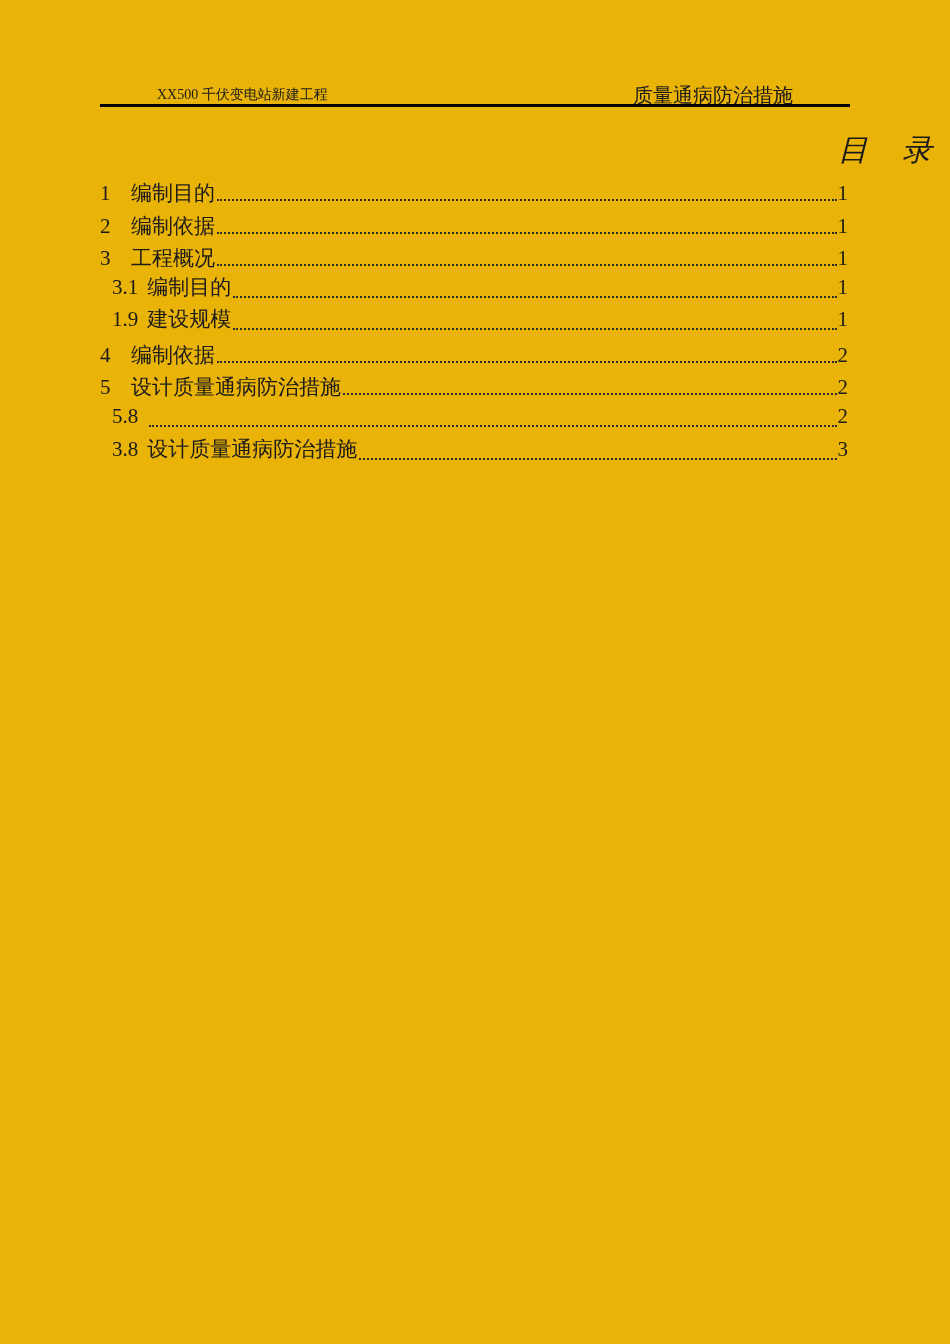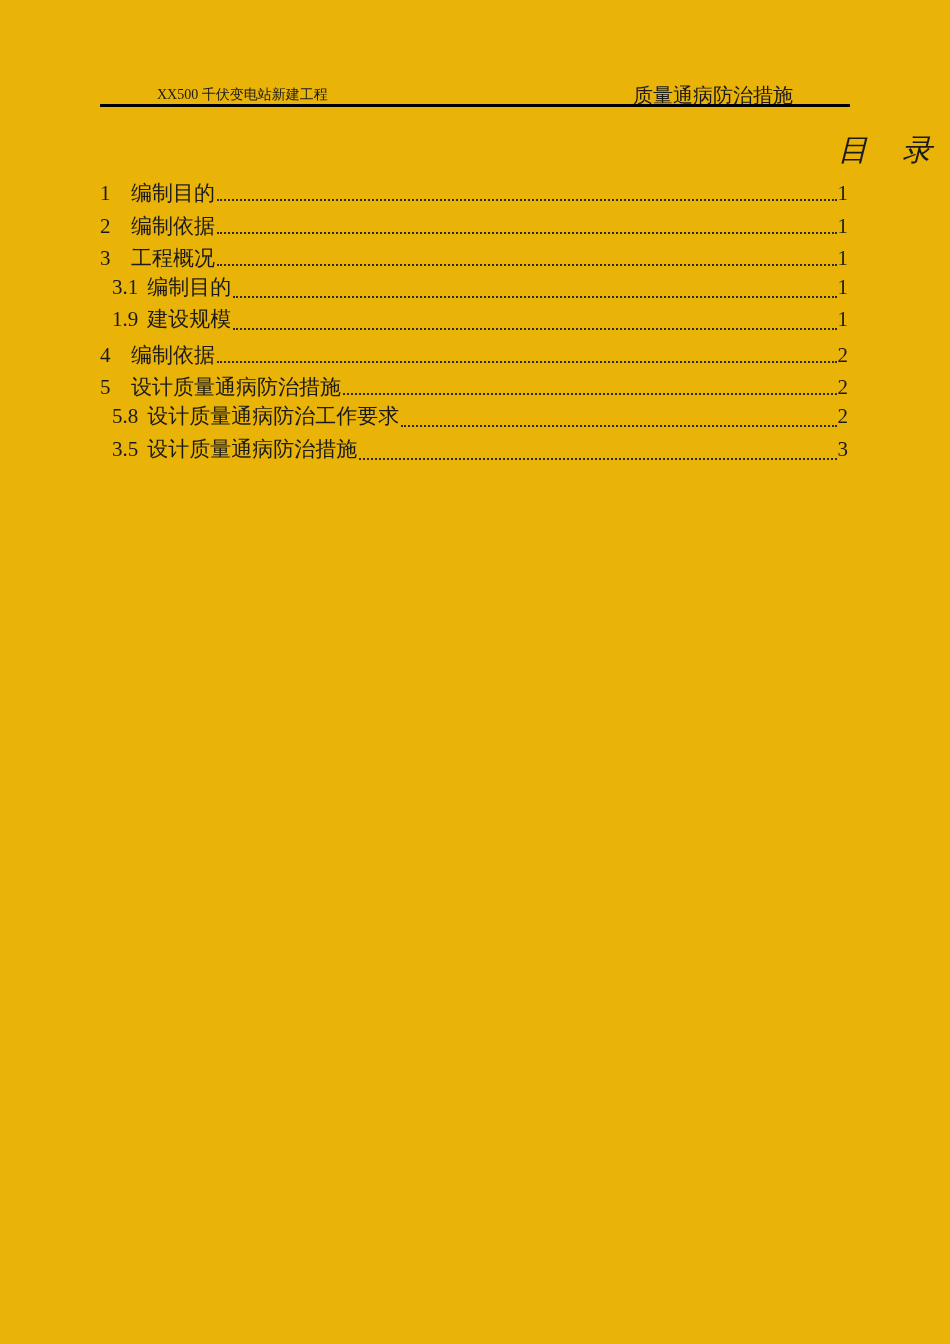--- a/index.html
+++ b/index.html
@@ -156,25 +156,24 @@
     <span class="pagenum">2</span>
   </div>
       <div class="toc-row level-1">
     <span class="num">5</span>
     <span class="label">设计质量通病防治措施</span>
     <span class="dots"></span>
     <span class="pagenum">2</span>
   </div>
       <div class="toc-row level-2">
     <span class="num">5.8</span>
-    <span class="label">设计质量通病防治工作要求</span>
     <span class="dots"></span>
     <span class="pagenum">2</span>
   </div>
       <div class="toc-row level-2">
-    <span class="num">3.5</span>
+    <span class="num">3.8</span>
     <span class="label">设计质量通病防治措施</span>
     <span class="dots"></span>
     <span class="pagenum">3</span>
   </div>
     </div>
 
 </div>
 
 </body></html>

